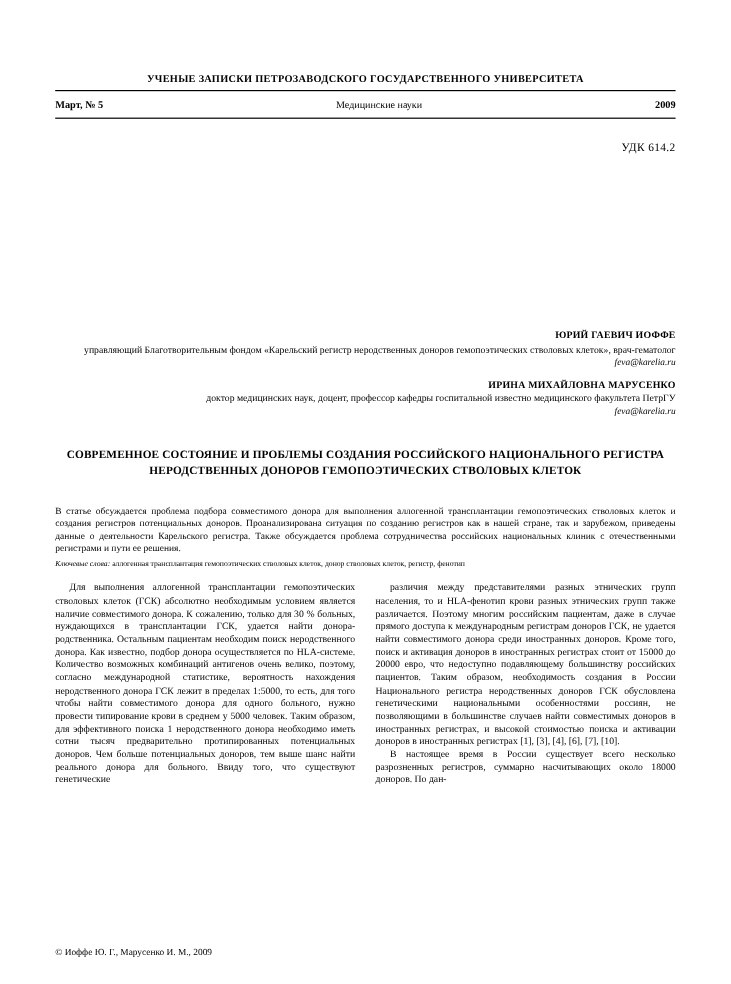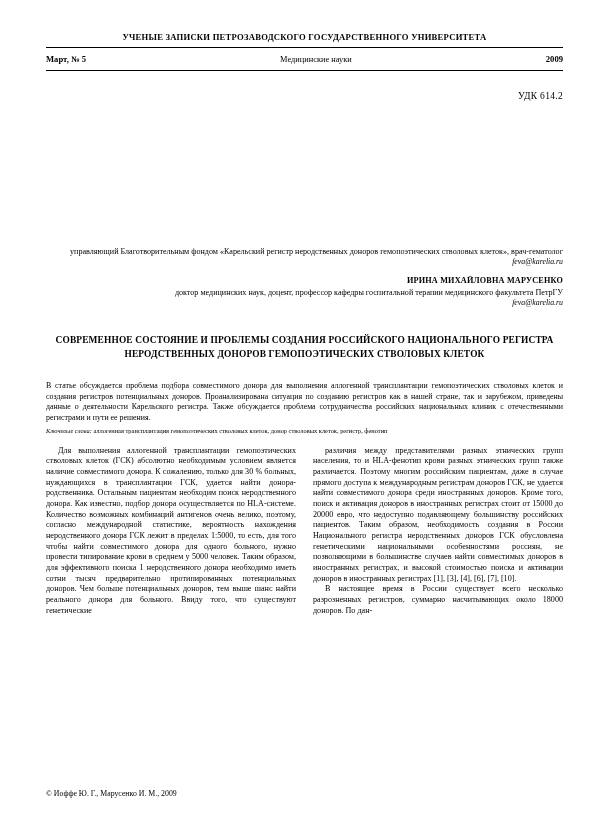--- a/index.html
+++ b/index.html
@@ -12,21 +12,21 @@
     height: 820px;
     font-family: "Liberation Serif", serif;
     color: #000000;
     position: relative;
   }
   .page {
     position: relative;
     width: 609px;
     height: 820px;
     box-sizing: border-box;
-    padding: 32px 46px 0 46px;
+    padding: 60px 46px 0 46px;
   }
   .journal-header {
     text-align: center;
     font-size: 8.6px;
     letter-spacing: 0.25px;
     font-weight: bold;
     padding-bottom: 5px;
   }
   .rule {
     border-top: 1px solid #000;
@@ -145,26 +145,27 @@
     <div class="right">2009</div>
   </div>
   <div class="rule thin"></div>
 
   <div class="udk">УДК 614.2</div>
 
   <div class="spacer-big"></div>
 
   <div class="authors">
     <div class="author-block">
+      <span class="author-name">ЮРИЙ ГАЕВИЧ ИОФФЕ</span>
       <span class="author-affil">управляющий Благотворительным фондом «Карельский регистр неродственных доноров гемопоэтических стволовых клеток», врач-гематолог</span>
       <span class="author-email">feva@karelia.ru</span>
     </div>
     <div class="author-block">
       <span class="author-name">ИРИНА МИХАЙЛОВНА МАРУСЕНКО</span>
-      <span class="author-affil">доктор медицинских наук, доцент, профессор кафедры госпитальной терапии медицинского факультета ПетрГУ</span>
+      <span class="author-affil">доктор медицинских наук, доцент, профессор кафедры госпитальной известно медицинского факультета ПетрГУ</span>
       <span class="author-email">feva@karelia.ru</span>
     </div>
   </div>
 
   <div class="title">СОВРЕМЕННОЕ СОСТОЯНИЕ И ПРОБЛЕМЫ СОЗДАНИЯ РОССИЙСКОГО НАЦИОНАЛЬНОГО РЕГИСТРА НЕРОДСТВЕННЫХ ДОНОРОВ ГЕМОПОЭТИЧЕСКИХ СТВОЛОВЫХ КЛЕТОК</div>
 
   <div class="abstract">В статье обсуждается проблема подбора совместимого донора для выполнения аллогенной трансплантации гемопоэтических стволовых клеток и создания регистров потенциальных доноров. Проанализирована ситуация по созданию регистров как в нашей стране, так и зарубежом, приведены данные о деятельности Карельского регистра. Также обсуждается проблема сотрудничества российских национальных клиник с отечественными регистрами и пути ее решения.</div>
 
   <div class="keywords">
     <span class="kw-label">Ключевые слова:</span>

